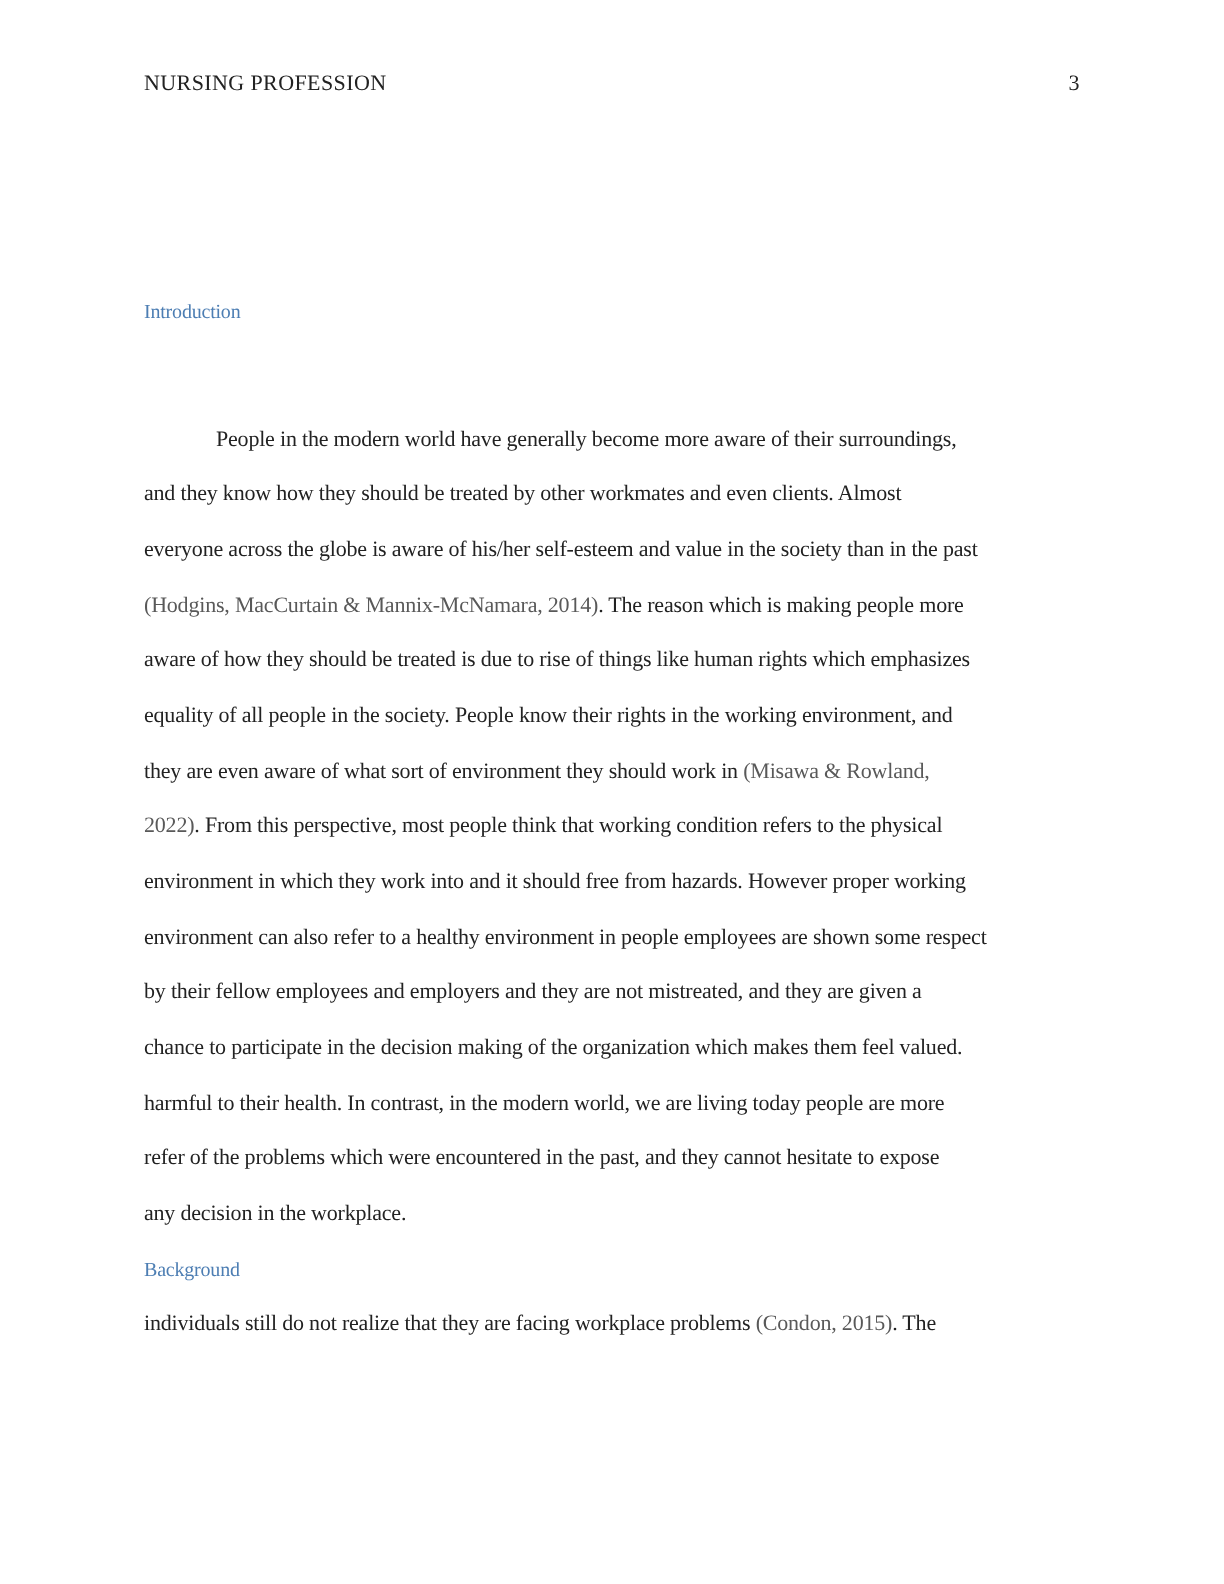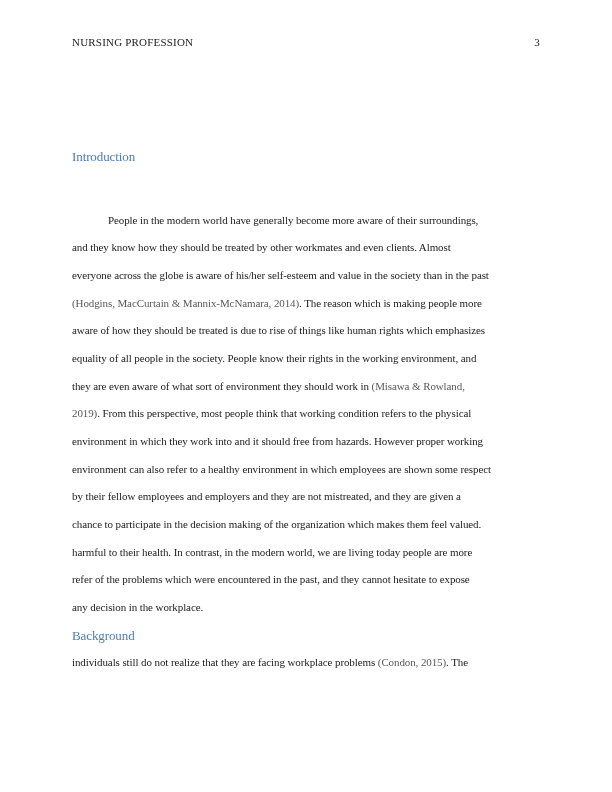--- a/index.html
+++ b/index.html
@@ -31,21 +31,21 @@
     position: absolute;
     top: 143px;
     left: 72px;
     width: 468px;
     font-size: 11px;
     letter-spacing: -0.1px;
     line-height: 27.65px;
   }
   .section-heading {
     color: var(--heading-color, #4d7eb3);
-    font-size: 13px;
+    font-size: 10px;
     line-height: 27.65px;
     white-space: nowrap;
   }
   .section-heading:not(:first-child) {
   }
   .line {
     line-height: 27.65px;
     white-space: nowrap;
   }
   .line.indent {
@@ -66,23 +66,23 @@
   </div>
   <div class="content">
       <div class="section-heading">Introduction</div>
       <div class="line indent"><span class="body-text">People in the modern world have generally become more aware of their surroundings,</span></div>
       <div class="line"><span class="body-text">and they know how they should be treated by other workmates and even clients. Almost</span></div>
       <div class="line"><span class="body-text">everyone across the globe is aware of his/her self-esteem and value in the society than in the past</span></div>
       <div class="line"><span class="citation">(Hodgins, MacCurtain &amp; Mannix-McNamara, 2014)</span><span class="body-text">. The reason which is making people more</span></div>
       <div class="line"><span class="body-text">aware of how they should be treated is due to rise of things like human rights which emphasizes</span></div>
       <div class="line"><span class="body-text">equality of all people in the society. People know their rights in the working environment, and</span></div>
       <div class="line"><span class="body-text">they are even aware of what sort of environment they should work in </span><span class="citation">(Misawa &amp; Rowland,</span></div>
-      <div class="line"><span class="citation">2019)</span><span class="body-text">. From this perspective, most people think that working condition refers to the physical</span></div>
+      <div class="line"><span class="citation">2022)</span><span class="body-text">. From this perspective, most people think that working condition refers to the physical</span></div>
       <div class="line"><span class="body-text">environment in which they work into and it should free from hazards. However proper working</span></div>
-      <div class="line"><span class="body-text">environment can also refer to a healthy environment in which employees are shown some respect</span></div>
+      <div class="line"><span class="body-text">environment can also refer to a healthy environment in people employees are shown some respect</span></div>
       <div class="line"><span class="body-text">by their fellow employees and employers and they are not mistreated, and they are given a</span></div>
       <div class="line"><span class="body-text">chance to participate in the decision making of the organization which makes them feel valued.</span></div>
       <div class="line"><span class="body-text">harmful to their health. In contrast, in the modern world, we are living today people are more</span></div>
       <div class="line"><span class="body-text">refer of the problems which were encountered in the past, and they cannot hesitate to expose</span></div>
       <div class="line"><span class="body-text">any decision in the workplace.</span></div>
       <div class="section-heading">Background</div>
       <div class="line"><span class="body-text">individuals still do not realize that they are facing workplace problems </span><span class="citation">(Condon, 2015)</span><span class="body-text">. The</span></div>
     </div>
 </div>
 

